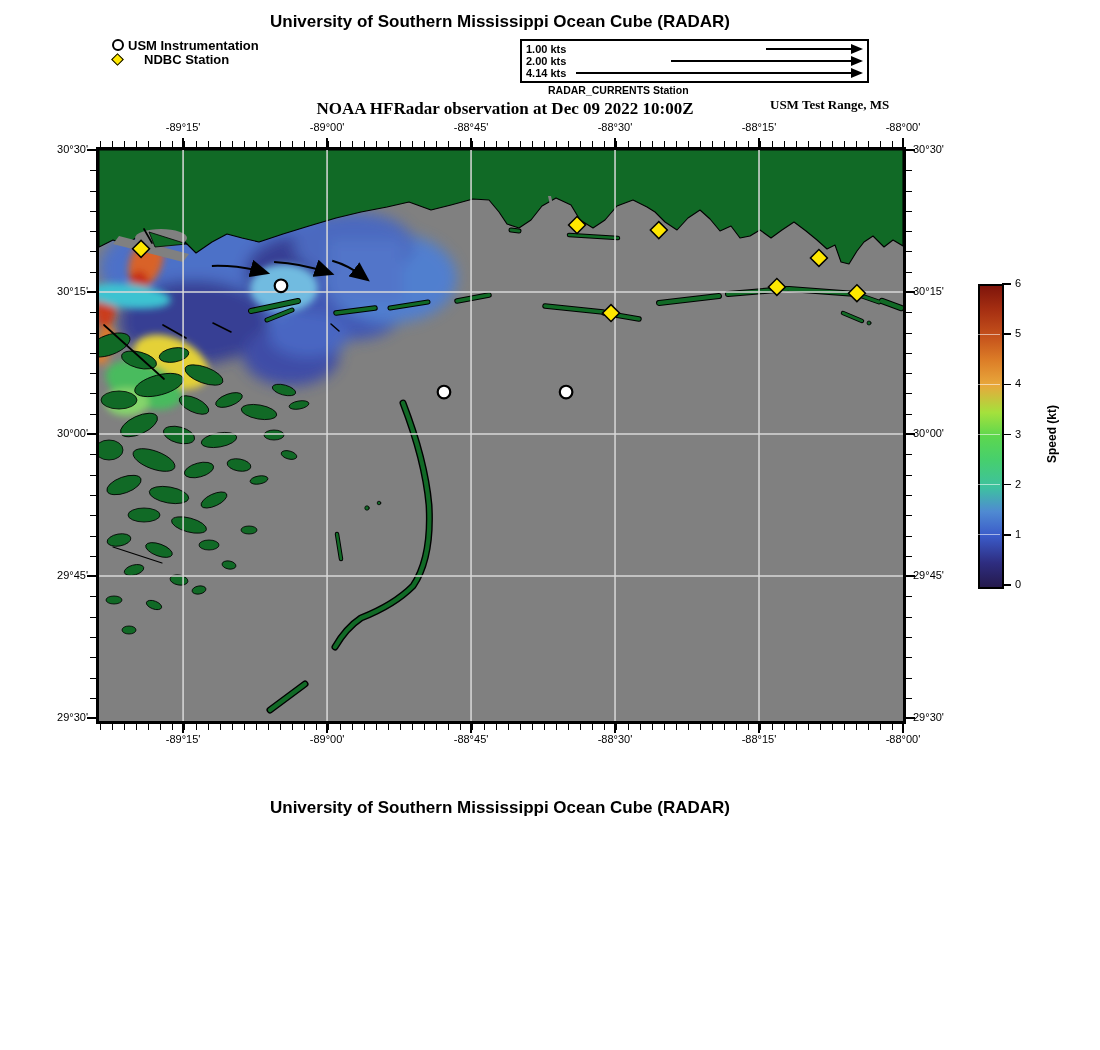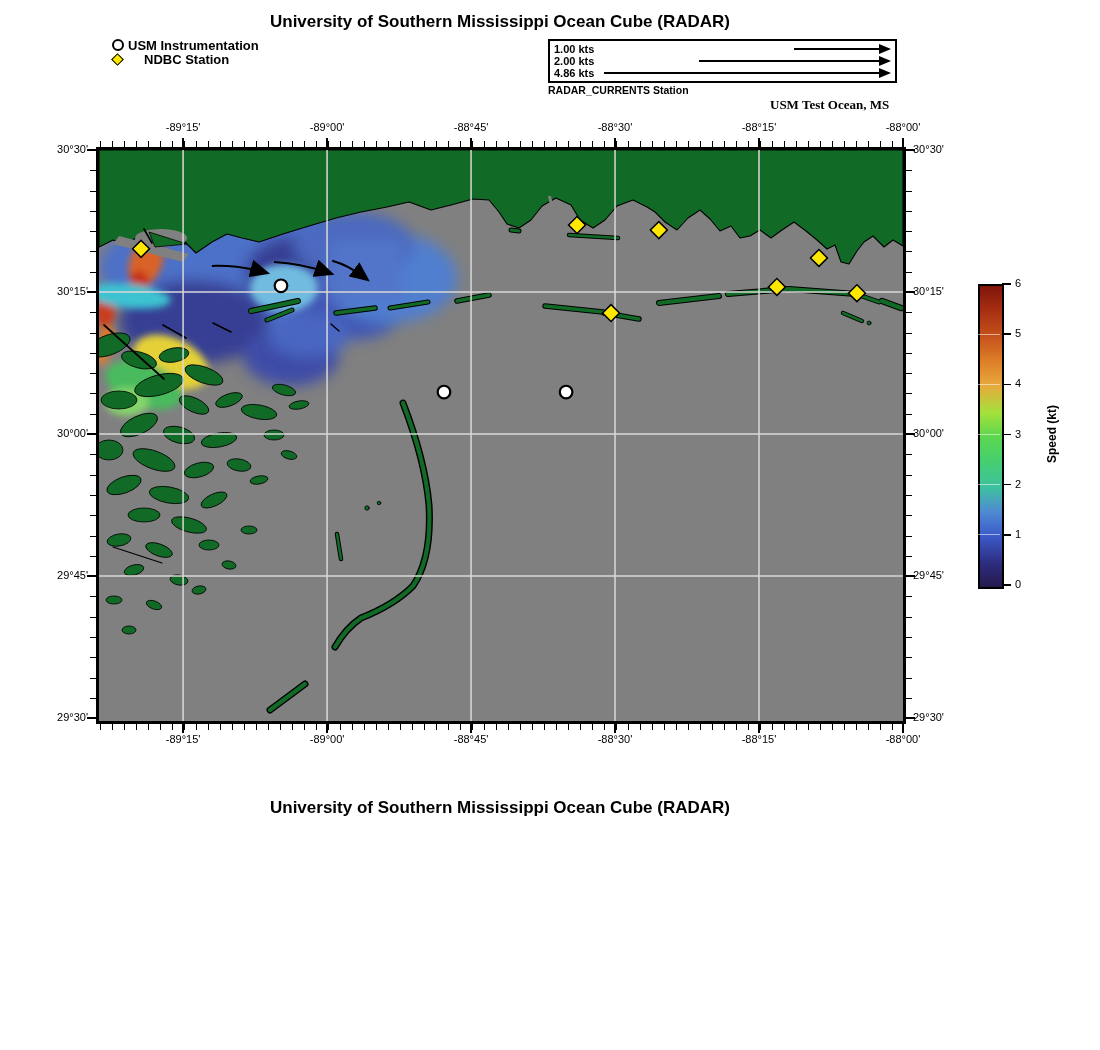--- a/index.html
+++ b/index.html
@@ -26,31 +26,32 @@
 
 <div id="app">
 
   <div class="abs title" style="left:0;top:12;width:1000px;top:12px;">University of Southern Mississippi Ocean Cube (RADAR)</div>
 
   <div class="abs" style="left:112px;top:39px;width:12px;height:12px;border:2px solid #000;border-radius:50%;background:#fff;box-sizing:border-box;"></div>
   <div class="abs legend-label" style="left:128px;top:38px;">USM Instrumentation</div>
   <div class="abs" style="left:113px;top:55px;width:9px;height:9px;background:#ffe800;border:1.5px solid #000;transform:rotate(45deg);box-sizing:border-box;"></div>
   <div class="abs legend-label" style="left:144px;top:52px;">NDBC Station</div>
 
-  <div class="abs vecbox" style="left:548px;top:39px;width:345px;height:40px;">
+  <div class="abs vecbox" style="left:520px;top:39px;width:345px;height:40px;">
     <div class="abs vecrow-label" style="left:4px;top:2px;">1.00 kts</div>
     <div class="abs vecrow-label" style="left:4px;top:14px;">2.00 kts</div>
-    <div class="abs vecrow-label" style="left:4px;top:26px;">4.86 kts</div>
+    <div class="abs vecrow-label" style="left:4px;top:26px;">4.14 kts</div>
     <div class="vec-line" id="vl0" style="right: 6px; top: 7px; width: 95px;"></div>
     <div class="vec-line" id="vl1" style="right: 6px; top: 19px; width: 190px;"></div>
     <div class="vec-line" id="vl2" style="right: 6px; top: 31px; width: 285px;"></div>
   </div>
   <div class="abs caption" style="left:548px;top:84px;">RADAR_CURRENTS Station</div>
 
-  <div class="abs serif" style="left:770px;top:97px;font-weight:bold;font-size:13px;white-space:nowrap;">USM Test Ocean, MS</div>
+  <div class="abs title serif" style="left:205px;top:99px;width:600px;">NOAA HFRadar observation at Dec 09 2022 10:00Z</div>
+  <div class="abs serif" style="left:770px;top:97px;font-weight:bold;font-size:13px;white-space:nowrap;">USM Test Range, MS</div>
 
   <div class="abs" id="map-area" style="left:99px;top:150px;width:804px;height:571px;background:#808080;overflow:hidden;">
     <svg id="map-svg" width="804" height="571" viewBox="0 0 804 571" xmlns="http://www.w3.org/2000/svg">
       <defs>
         <filter id="blur-big" x="-60%" y="-60%" width="220%" height="220%">
             <feGaussianBlur stdDeviation="7"></feGaussianBlur>
           </filter>
         <filter id="blur-sm" x="-60%" y="-60%" width="220%" height="220%">
             <feGaussianBlur stdDeviation="3.5"></feGaussianBlur>
           </filter>

